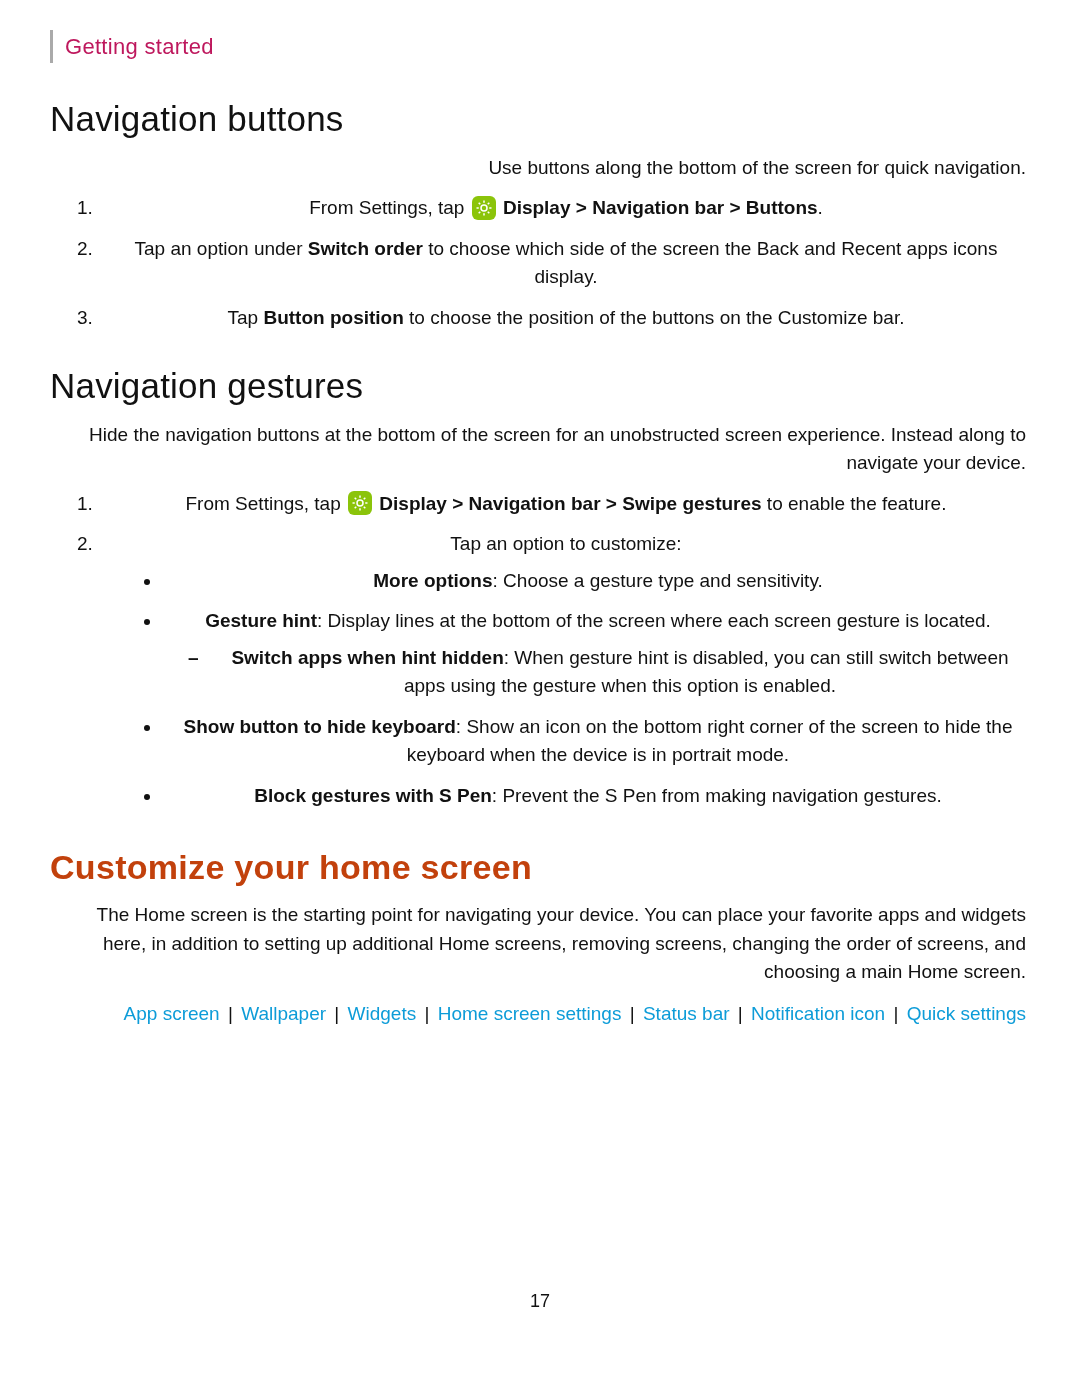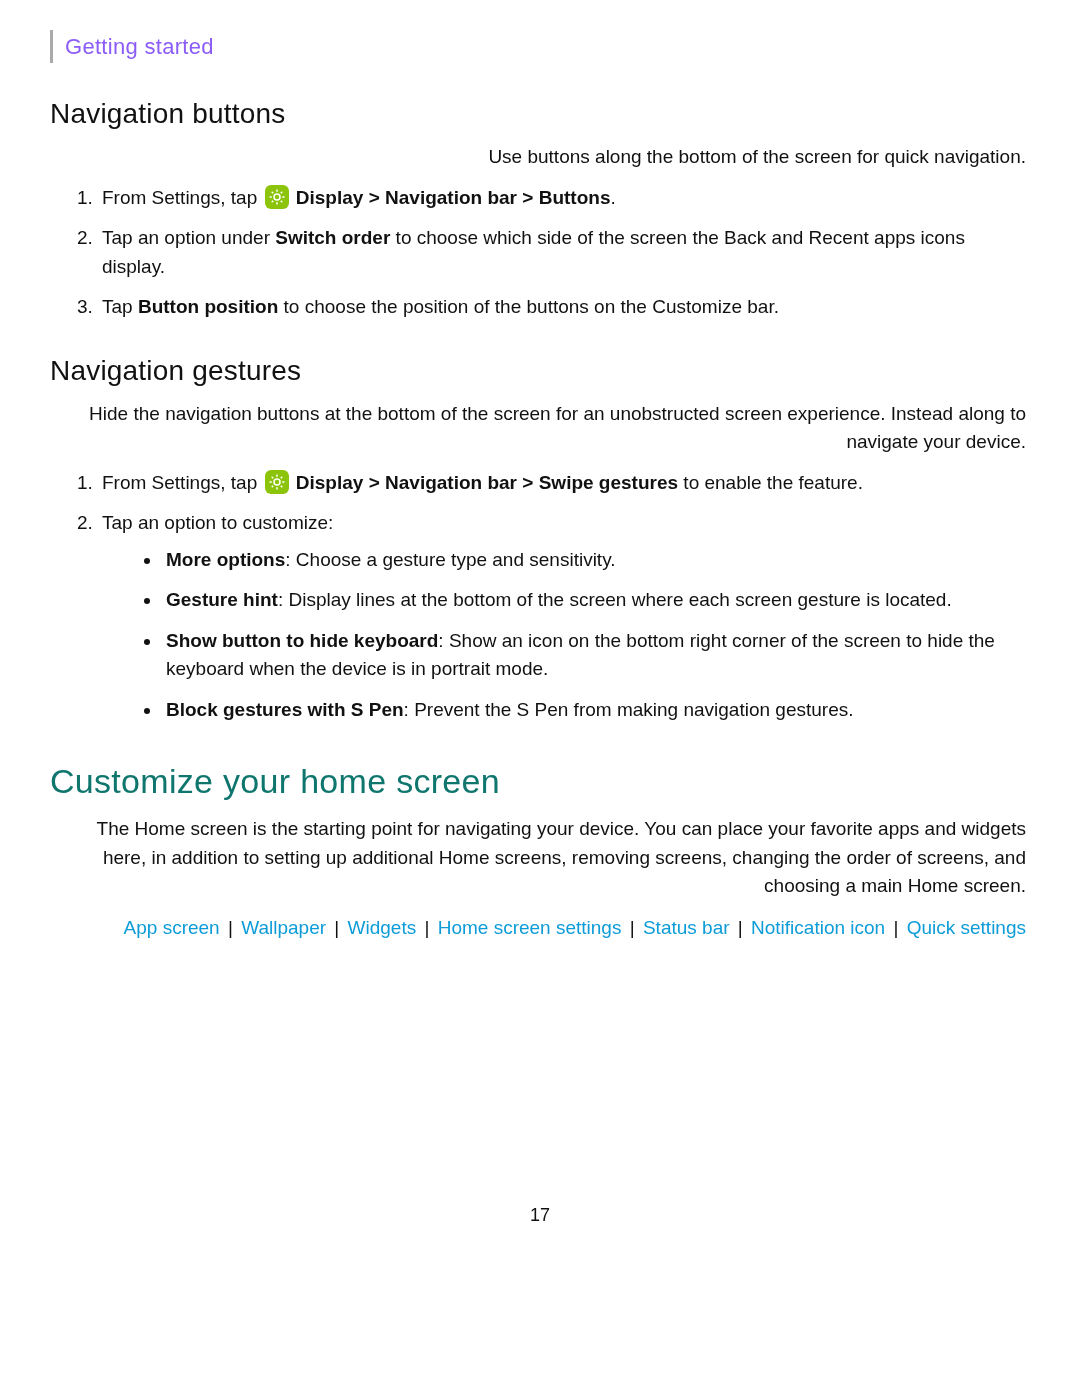--- a/index.html
+++ b/index.html
@@ -7,55 +7,56 @@
     margin: 0;
     padding: 30px 50px 40px 50px;
     background: #fff;
     color: #111;
     font-size: 19px;
     line-height: 1.5;
     max-width: 1080px;
     box-sizing: border-box;
   }
   .section-header {
-    color: #8b5cf6;
+    color: #be185d;
     font-size: 22px;
     font-weight: 400;
     border-left: 3px solid #aaa;
     padding-left: 12px;
     margin-bottom: 30px;
     letter-spacing: 0.3px;
   }
   h2.subheading {
-    font-size: 28px;
+    font-size: 35px;
     font-weight: 500;
     color: #111;
     margin-top: 28px;
     margin-bottom: 8px;
     letter-spacing: 0.2px;
   }
   h1.main-heading {
     font-size: 34px;
-    font-weight: 400;
-    color: #0f766e;
+    font-weight: 700;
+    color: #c2410c;
     margin-top: 32px;
     margin-bottom: 8px;
     letter-spacing: 0.3px;
   }
   p {
     margin: 6px 4px 12px 0;
     text-align: right;
   }
   ol {
     margin: 8px 0 12px 0;
     padding-left: 48px;
   }
   ol li {
     margin-bottom: 12px;
     padding-left: 4px;
+    text-align: center;
   }
   ul.bullets {
     list-style-type: disc;
     margin: 8px 0 12px 0;
     padding-left: 60px;
   }
   ul.bullets li {
     margin-bottom: 12px;
     padding-left: 4px;
   }
@@ -169,20 +170,25 @@
     <span class="bold">Display</span><span class="bold"> &gt; </span><span class="bold">Navigation bar</span><span class="bold"> &gt; </span><span class="bold">Swipe gestures</span><span> to enable the feature.</span>
   </li>
   <li>
     <span>Tap an option to customize:</span>
     <ul class="bullets">
       <li>
         <span class="bold">More options</span><span>: Choose a gesture type and sensitivity.</span>
       </li>
       <li>
         <span class="bold">Gesture hint</span><span>: Display lines at the bottom of the screen where each screen gesture is located.</span>
+        <ul class="dash">
+          <li>
+            <span class="bold">Switch apps when hint hidden</span><span>: When gesture hint is disabled, you can still switch between apps using the gesture when this option is enabled.</span>
+          </li>
+        </ul>
       </li>
       <li>
         <span class="bold">Show button to hide keyboard</span><span>: Show an icon on the bottom right corner of the screen to hide the keyboard when the device is in portrait mode.</span>
       </li>
       <li>
         <span class="bold">Block gestures with S Pen</span><span>: Prevent the S Pen from making navigation gestures.</span>
       </li>
     </ul>
   </li>
 </ol>

